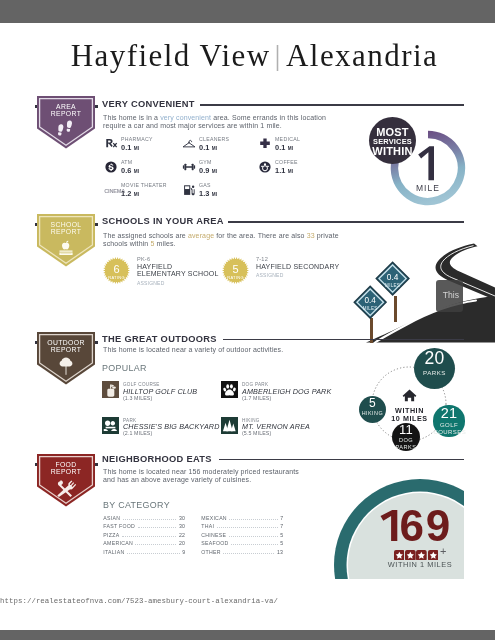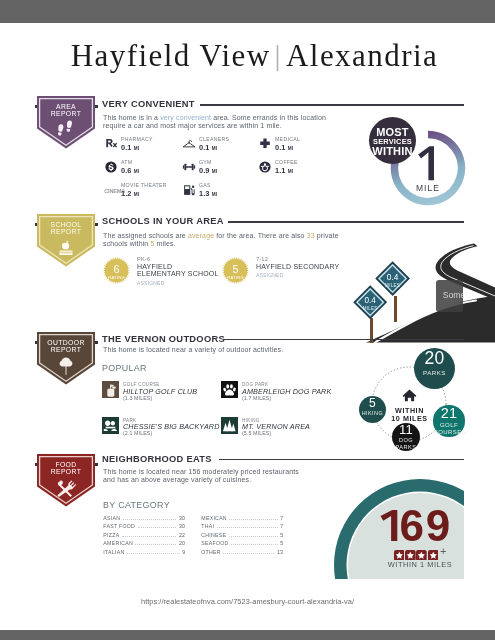--- a/index.html
+++ b/index.html
@@ -46,21 +46,21 @@
   .od .t1{position:absolute;left:19px;top:0px;font-size:4.6px;color:#7e838b;letter-spacing:.3px;white-space:nowrap;}
   .od .t2{position:absolute;left:19px;top:5.5px;font-size:7.2px;color:#30343c;letter-spacing:.15px;white-space:nowrap;font-style:italic;}
   .od .t3{position:absolute;left:19px;top:13.5px;font-size:5.3px;color:#6d727a;letter-spacing:.1px;white-space:nowrap;}
 
   
   .cat{position:absolute;display:flex;align-items:baseline;font-size:5.2px;color:#62686f;letter-spacing:.28px;width:82px;}
   .cat .k{white-space:nowrap;}
   .cat .dots{flex:1;border-bottom:0.9px dotted #c8cdd2;margin:0 2.5px 1.2px 2.5px;height:0;}
   .cat .v{white-space:nowrap;color:#5a6068;}
 
-  .url{position:absolute;left:0;top:597px;width:495px;text-align:center;font-size:7.4px;color:#6a6a6a;letter-spacing:.05px;}
+  .url{position:absolute;left:0;top:597px;width:495px;font-size:7.4px;color:#6a6a6a;letter-spacing:.05px;font-family:Liberation Mono, monospace;}
 </style>
 </head>
 <body>
 
 <div class="page">
   <div class="title"><span>Hayfield View</span><span class="bar">|</span><span>Alexandria</span></div>
 
   <div class="badge" style="left:37px;top:96px">
     <svg width="58" height="52.5" viewBox="0 0 58 52.5">
       <path d="M0 0 H58 V32.5 L29 52.5 L0 32.5 Z" fill="#6e4f74"></path>
@@ -254,37 +254,37 @@
         </svg></div>
       <div style="position: absolute; left: 369.5px; top: 318px; width: 3.6px; height: 25px; background: rgb(107, 74, 45); z-index: 3;"></div>
       <div style="position: absolute; left: 352.8px; top: 284.8px; width: 34.4px; height: 34.4px; z-index: 5;"><svg width="34.4" height="34.4" viewBox="0 0 40 40">
           <path d="M20 1.4 L38.6 20 L20 38.6 L1.4 20 Z" fill="#2c6276" stroke="#1f3b47" stroke-width="1.6"></path>
           <path d="M20 4.6 L35.4 20 L20 35.4 L4.6 20 Z" fill="none" stroke="#cfe6ee" stroke-width="1.5"></path>
           <text x="20" y="21.5" text-anchor="middle" font-family="Liberation Sans, sans-serif" font-size="9.5" fill="#ffffff">0.4</text>
           <text x="20" y="29" text-anchor="middle" font-family="Liberation Sans, sans-serif" font-size="5.2" fill="#e3f0f5" letter-spacing="0.3">MILES</text>
         </svg></div>
     </div>
   <div style="position:absolute;left:436px;top:280px;width:27px;height:32px;background:rgba(62,62,62,.86);border-radius:3px;overflow:hidden;z-index:8">
-    <span style="position:absolute;left:6.8px;top:11px;font-size:8.6px;color:#d3d3d3;white-space:nowrap;line-height:9px">Some</span>
+    <span style="position:absolute;left:6.8px;top:11px;font-size:8.6px;color:#d3d3d3;white-space:nowrap;line-height:9px">This</span>
   </div>
 
   <div class="badge" style="left:37px;top:332px;z-index:12">
     <svg width="58" height="52.5" viewBox="0 0 58 52.5">
       <path d="M0 0 H58 V32.5 L29 52.5 L0 32.5 Z" fill="#584739"></path>
       <path d="M2.6 2.6 H55.4 V31 L29 49.2 L2.6 31 Z" fill="none" stroke="#ddd4cc" stroke-width="1.3"></path>
       <g fill="#f4efe9">
         <path d="M29 25.6c-2.1 0-3.85 1.3-4.45 3.1c-1.15.45-1.95 1.55-1.95 2.85c0 1.65 1.3 2.95 2.95 2.95h6.9c1.65 0 2.95-1.3 2.95-2.95c0-1.3-.8-2.4-1.95-2.85c-.6-1.8-2.35-3.1-4.45-3.1z"></path>
         <rect x="28.55" y="33" width="0.9" height="9.8"></rect>
       </g>
     </svg>
     <div class="lbl" style="width:58px"><span>OUTDOOR</span><br><span>REPORT</span></div>
   </div>
   <div class="nub" style="left:34.6px;top:341px;z-index:12"></div>
   <div class="nub" style="left:95px;top:341px;z-index:12"></div>
-  <div class="hd" style="left:102px;top:333.5px;z-index:12">THE VERNON OUTDOORS</div>
+  <div class="hd" style="left:102px;top:333.5px;z-index:12">THE GREAT OUTDOORS</div>
   <div class="hline" style="left:223px;top:338.5px;width:241px;z-index:12"></div>
   <div class="desc" style="left:103px;top:346px;width:250px"><span>This home is located near a variety of outdoor activities.</span></div>
   <div class="subhd" style="left:102px;top:363px">POPULAR</div>
   <div id="outdoorList">
       <div class="od" style="left: 102px; top: 381px;">
         <span class="ic" style="left:0;top:0;width:17px;height:17px;background:#5e4d3e"><svg width="17" height="17" viewBox="0 0 16 16">
             <g fill="#f2ede6">
               <path d="M7.6 3.2h1.05v4.0H7.6z"></path>
               <path d="M8.65 3.2c1.5.35 2.6.8 2.6 1.25c0 .45-1.1.9-2.6 1.25z"></path>
               <path d="M6.3 7.2h4.0c.75 0 1.3.6 1.3 1.35v4.6c0 .9-.7 1.6-1.6 1.6H6.6c-.9 0-1.6-.7-1.6-1.6V8.55c0-.75.55-1.35 1.3-1.35z"></path>

